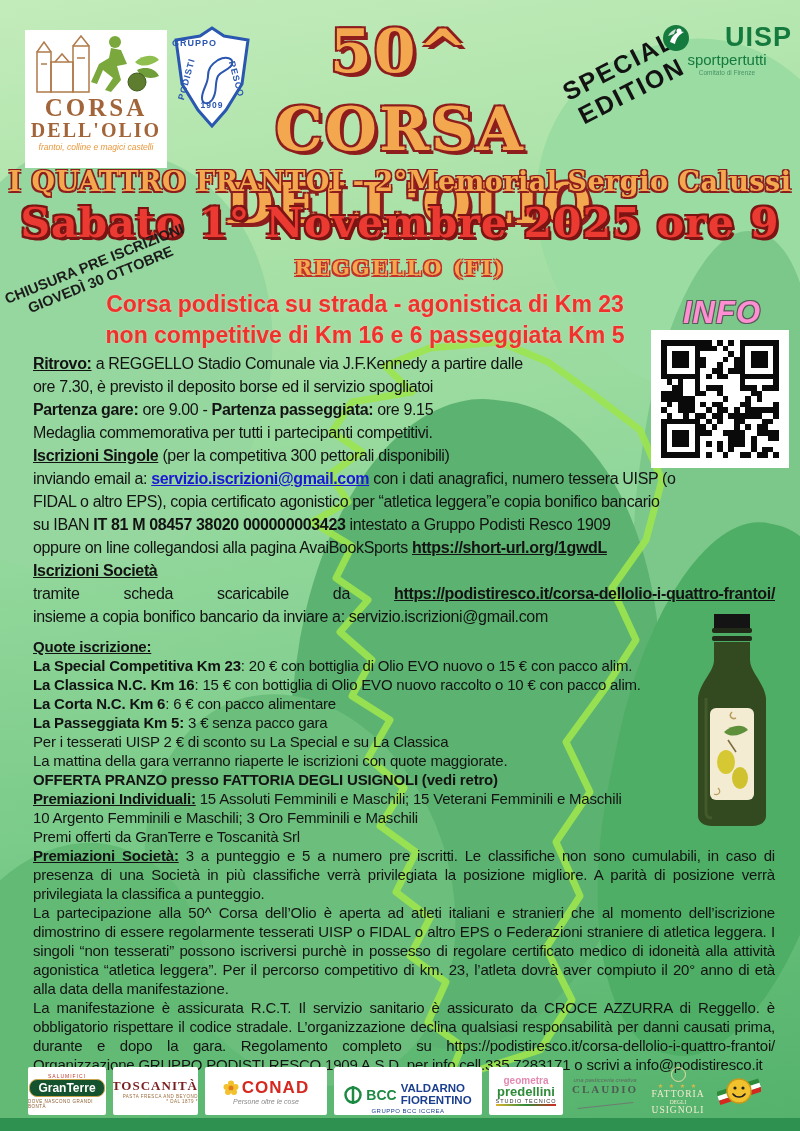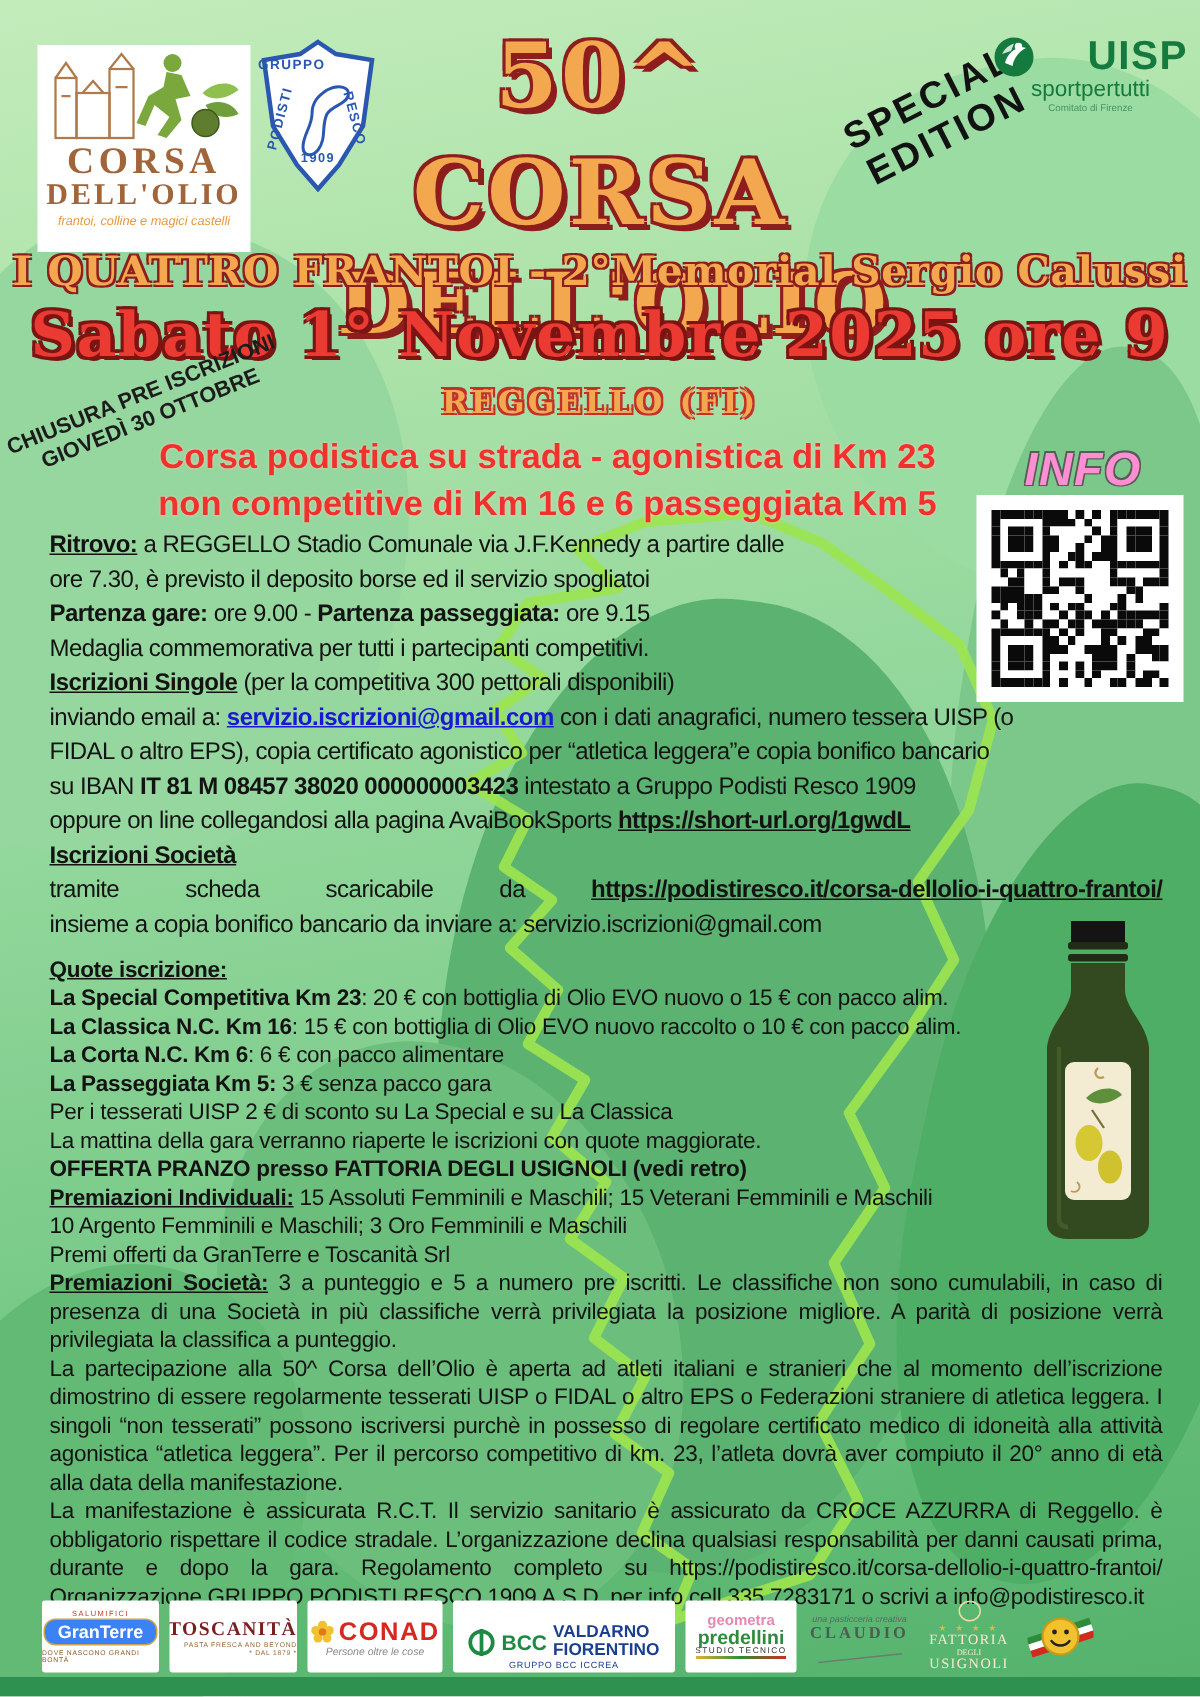--- a/index.html
+++ b/index.html
@@ -83,27 +83,27 @@
 
   .bottle{position:absolute;left:684px;top:612px;z-index:3;}
 
   
   .sponsors{position:absolute;left:0;right:0;top:1064px;height:54px;z-index:5;
     display:flex;align-items:center;gap:7px;padding:0 28px;}
   .spbox{background:#fff;border-radius:2px;height:48px;display:flex;flex-direction:column;
     align-items:center;justify-content:center;box-sizing:border-box;overflow:hidden;}
   .sp-granterre{width:78px;}
   .sp-granterre .top{font-size:5px;color:#c0392b;letter-spacing:1px;}
-  .sp-granterre .main{background:#3b82f6;border:1px solid #c9a44a;color:#fff;font-weight:bold;
+  .sp-granterre .main{background:#14532d;border:1px solid #c9a44a;color:#fff;font-weight:bold;
      font-size:12px;padding:1px 8px;border-radius:8px;}
   .sp-granterre .sub{font-size:4.5px;color:#8a5a2b;letter-spacing:0.5px;margin-top:2px;}
   .sp-toscanita{width:85px;align-items:flex-end;}
   .sp-toscanita .main{font-family:"Liberation Serif",serif;font-weight:bold;font-size:13px;color:#7a1f1f;letter-spacing:1px;}
   .sp-toscanita .sub{font-size:4.5px;color:#9a6a3a;letter-spacing:0.5px;}
-  .sp-conad{width:90px;}
+  .sp-conad{width:122px;}
   .sp-conad .row{display:flex;align-items:center;gap:3px;}
   .sp-conad .main{font-weight:bold;font-size:17px;color:#d5281e;letter-spacing:1px;}
   .sp-conad .sub{font-size:7px;color:#8a8a8a;font-style:italic;}
   .sp-bcc{width:148px;}
   .sp-bcc .row{display:flex;align-items:center;gap:4px;margin-top:15px;}
   .sp-bcc .bcc{font-weight:bold;font-size:14px;color:#1d8a43;}
   .sp-bcc .vf{font-weight:bold;font-size:11.5px;line-height:11.5px;color:#1b3f8f;text-align:left;}
   .sp-bcc .sub{font-size:6px;color:#1b3f8f;letter-spacing:0.5px;margin-top:2px;}
   .sp-pred{width:74px;}
   .sp-pred .top{font-weight:bold;font-size:10px;color:#e38ab2;line-height:9px;}

